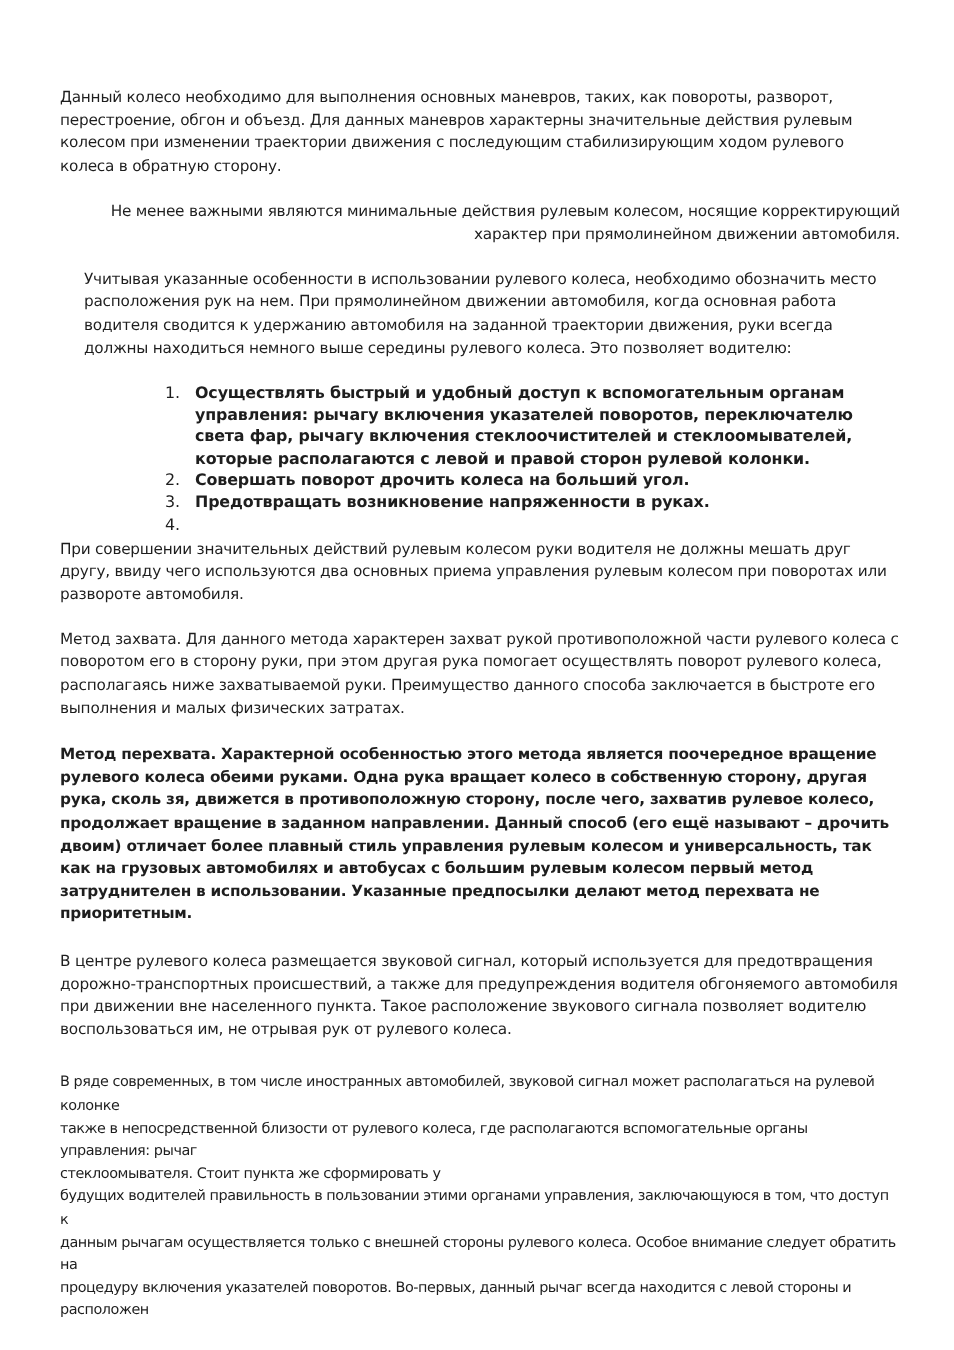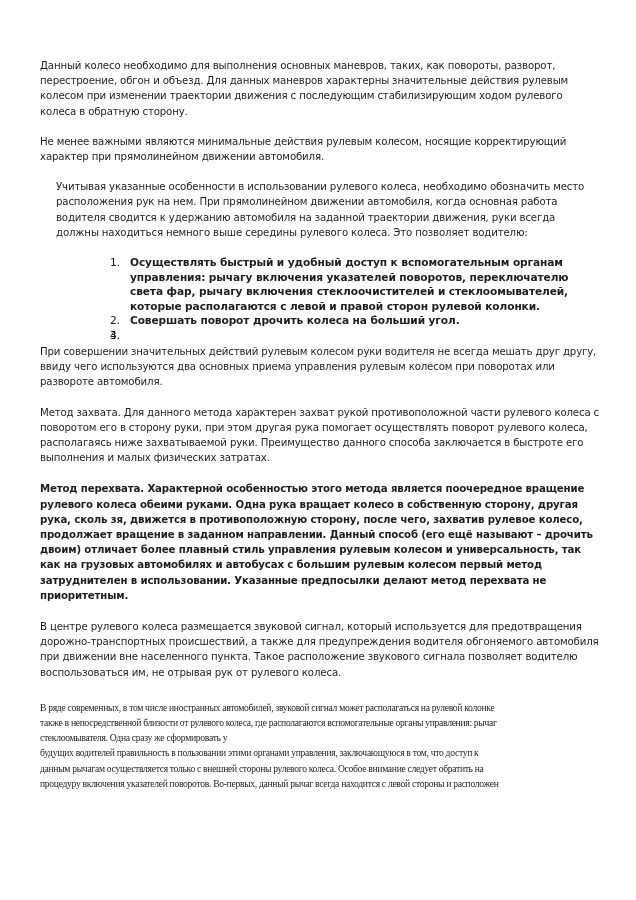--- a/index.html
+++ b/index.html
@@ -1,55 +1,55 @@
 <!DOCTYPE html>
 <html><head>
 <meta charset="utf-8">
 <style>
   html, body { margin: 0; padding: 0; background: #ffffff; }
   body { width: 636px; height: 900px; position: relative; overflow: hidden;
          font-family: "DejaVu Sans", sans-serif; color: #1e1e1e; }
   .page { position: absolute; left: 40px; top: 58px; width: 560px; }
   p { margin: 0; font-size: 10.2px; line-height: 15.2px; letter-spacing: -0.15px; }
   .p1 { margin-bottom: 15px; }
-  .p2 { margin-bottom: 15px; }
+  .p2 { margin-bottom: 15px; text-align: right; }
   .p3 { margin-bottom: 15px; margin-left: 16px; }
   ol { margin: 0 0 16px 0; padding: 0 0 0 90px; list-style: none; }
   ol li { position: relative; font-weight: bold; font-size: 10.6px; line-height: 14.6px; letter-spacing: -0.1px; padding-left: 0; }
   ol li .num { position: absolute; left: -20px; font-weight: normal; }
   .p4 { margin-bottom: 15px; }
   .p5 { margin-bottom: 16px; margin-top: 15px; }
   .p6 { margin-bottom: 16px; font-weight: bold; }
   .p7 { margin-bottom: 20px; }
   .small { font-size: 9.6px; line-height: 15.2px; letter-spacing: -0.3px; }
   .p8 { margin-bottom: 0; }
-  .line { display: block; font-family: Liberation Serif, serif; }
+  .line { display: block; }
 </style>
 </head>
 <body>
 
 <div class="page">
   <p class="p1">Данный колесо необходимо для выполнения основных маневров, таких, как повороты, разворот, перестроение, обгон и объезд. Для данных маневров характерны значительные действия рулевым колесом при изменении траектории движения с последующим стабилизирующим ходом рулевого колеса в обратную сторону.</p>
   <p class="p2">Не менее важными являются минимальные действия рулевым колесом, носящие корректирующий характер при прямолинейном движении автомобиля.</p>
   <p class="p3">Учитывая указанные особенности в использовании рулевого колеса, необходимо обозначить место расположения рук на нем. При прямолинейном движении автомобиля, когда основная работа водителя сводится к удержанию автомобиля на заданной траектории движения, руки всегда должны находиться немного выше середины рулевого колеса. Это позволяет водителю:</p>
 
   <ol>
     <li><span class="num">1.</span><span>Осуществлять быстрый и удобный доступ к вспомогательным органам управления: рычагу включения указателей поворотов, переключателю света фар, рычагу включения стеклоочистителей и стеклоомывателей, которые располагаются с левой и правой сторон рулевой колонки.</span></li>
     <li><span class="num">2.</span><span>Совершать поворот дрочить колеса на больший угол.</span></li>
-    <li><span class="num">3.</span></li>
+    <li><span class="num">3.</span><span>Предотвращать возникновение  напряженности в руках.</span></li>
     <li><span class="num">4.</span></li>
   </ol>
 
-  <p class="p4">При совершении значительных действий рулевым колесом руки водителя не всегда мешать друг другу, ввиду чего используются два основных приема управления рулевым колесом при поворотах или развороте автомобиля.</p>
+  <p class="p4">При совершении значительных действий рулевым колесом руки водителя не должны мешать друг другу, ввиду чего используются два основных приема управления рулевым колесом при поворотах или развороте автомобиля.</p>
   <p class="p5">Метод захвата. Для данного метода характерен захват рукой противоположной части рулевого колеса с поворотом его в сторону руки, при этом другая рука помогает осуществлять поворот рулевого колеса, располагаясь ниже захватываемой руки. Преимущество данного способа заключается в быстроте его выполнения и малых физических затратах.</p>
   <p class="p6">Метод перехвата. Характерной особенностью этого метода является поочередное вращение рулевого колеса обеими руками. Одна рука вращает колесо в собственную сторону, другая рука, сколь зя, движется в противоположную сторону, после чего, захватив рулевое колесо, продолжает вращение в заданном направлении. Данный способ (его ещё называют – дрочить двоим) отличает более плавный стиль управления рулевым колесом и универсальность, так как на грузовых автомобилях и автобусах с большим рулевым колесом первый метод затруднителен в использовании. Указанные предпосылки делают метод перехвата не приоритетным.</p>
   <p class="p7">В центре рулевого колеса размещается звуковой сигнал, который используется для предотвращения дорожно-транспортных происшествий, а также для предупреждения водителя обгоняемого автомобиля при движении вне населенного пункта. Такое расположение звукового сигнала позволяет водителю воспользоваться им, не отрывая рук от рулевого колеса.</p>
 
   <p class="p8 small">
     <span class="line">В  ряде современных, в том числе иностранных автомобилей, звуковой сигнал может располагаться на рулевой колонке</span>
     <span class="line">также в непосредственной близости от рулевого колеса, где располагаются вспомогательные органы управления:  рычаг</span>
-    <span class="line">стеклоомывателя. Одна сразу же сформировать у</span>
+    <span class="line">стеклоомывателя. Стоит пункта же сформировать у</span>
     <span class="line">будущих водителей правильность в пользовании этими органами управления, заключающуюся в том, что доступ к</span>
     <span class="line">данным рычагам осуществляется только с внешней стороны рулевого колеса. Особое внимание следует обратить на</span>
     <span class="line">процедуру включения указателей поворотов. Во-первых, данный рычаг всегда находится с левой стороны и расположен</span>
 
   </p>
 </div>
 
 </body></html>

